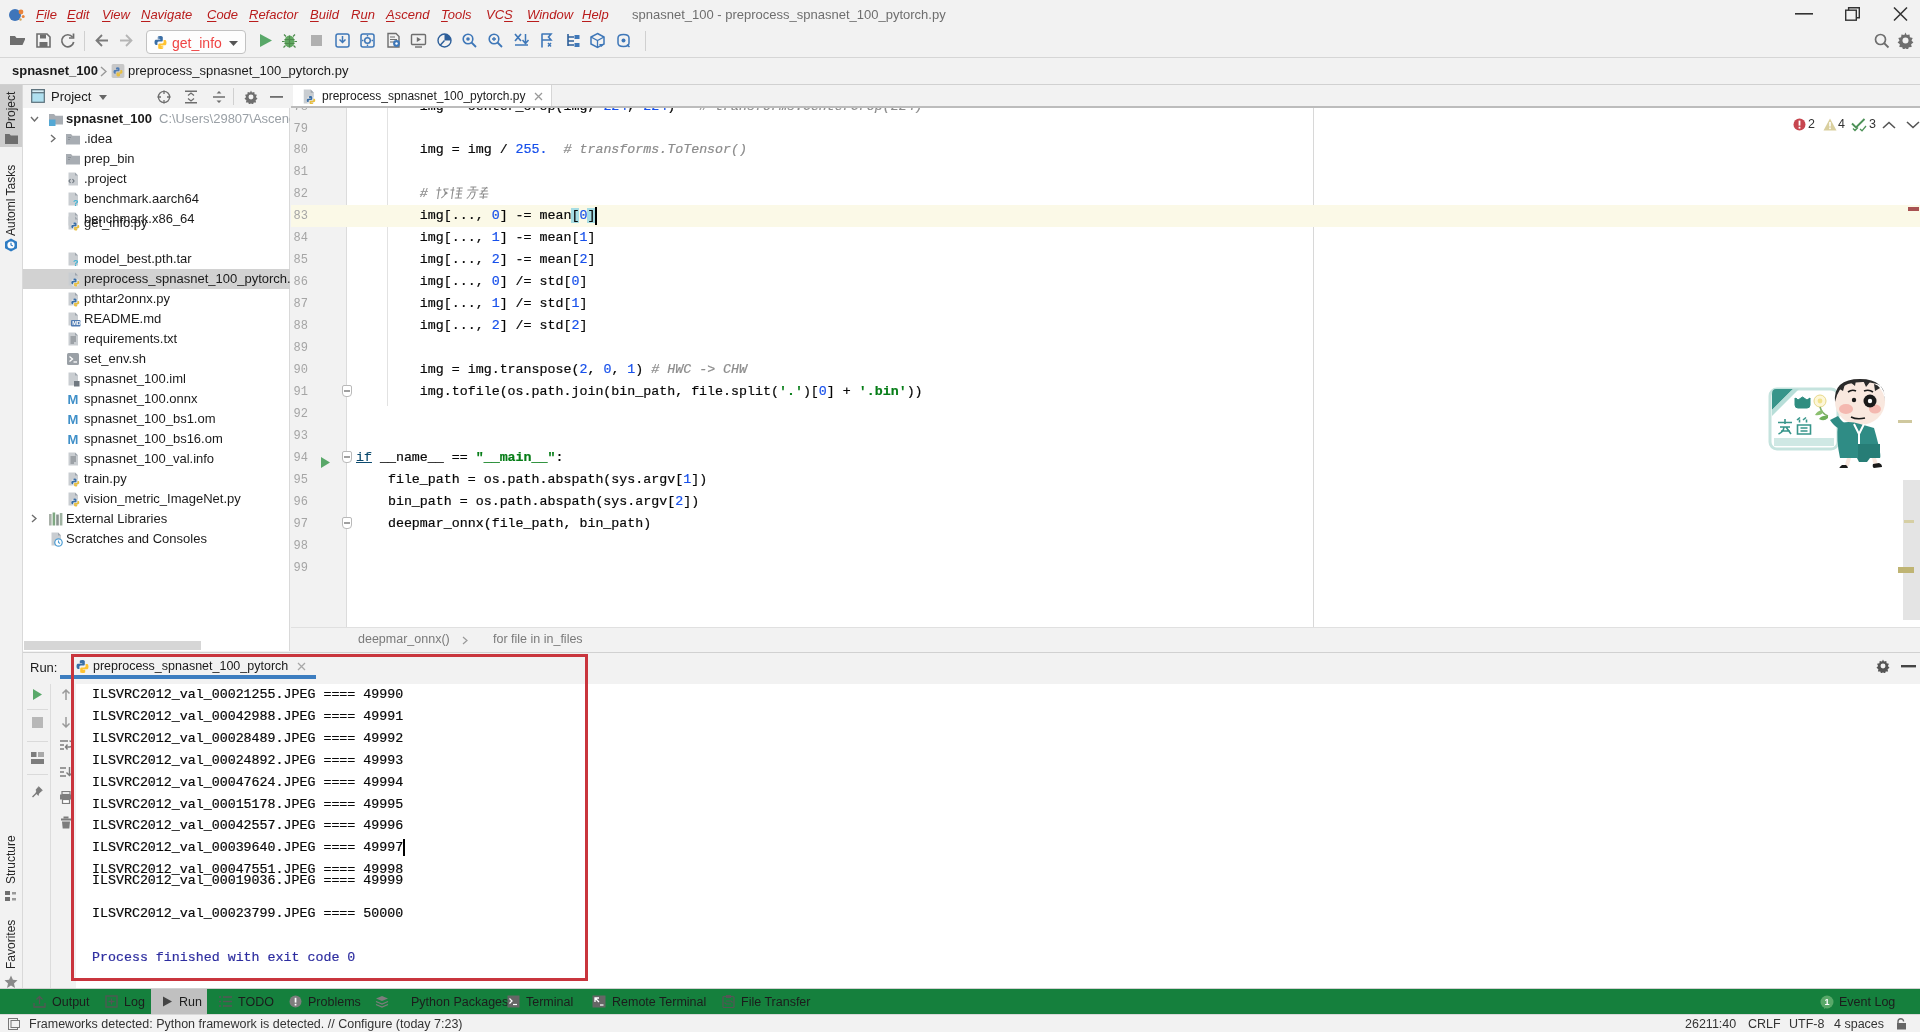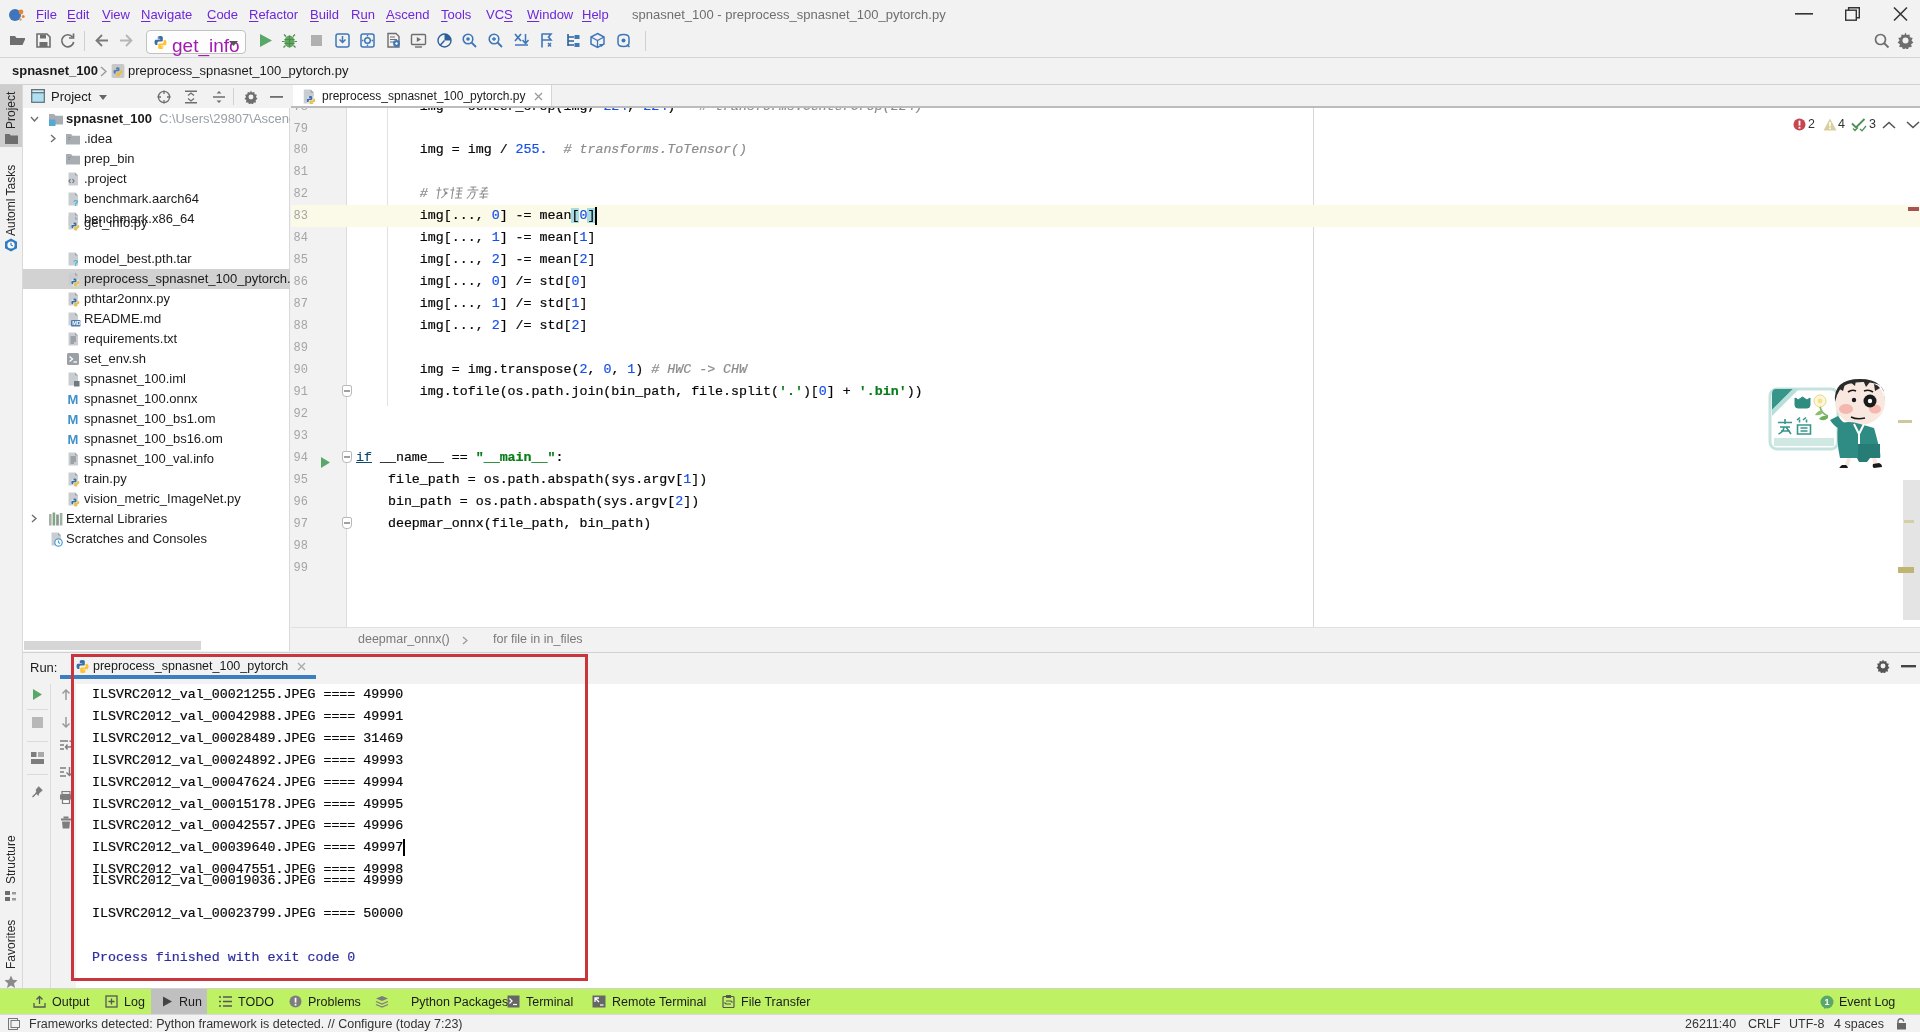--- a/index.html
+++ b/index.html
@@ -1,21 +1,21 @@
 <!DOCTYPE html>
 <html><head>
 <meta charset="utf-8">
 <style>
 * { margin:0; padding:0; box-sizing:border-box; }
 html,body { width:1920px; height:1032px; overflow:hidden; }
 body { font-family:"Liberation Sans",sans-serif; background:#f2f2f2; position:relative; font-size:13px; color:#1a1a1a; }
 .abs { position:absolute; }
 
 #menubar { left:0; top:0; width:1920px; height:28px; background:#f2f2f2; }
-#menubar .mi { position:absolute; top:7px; font-size:13px; color:#6d28d9; }
+#menubar .mi { position:absolute; top:7px; font-size:13px; color:#b91c1c;font-style:italic; }
 #menubar .mi u { text-decoration:underline; text-underline-offset:2px; }
 #title { position:absolute; left:632px; top:7px; font-size:13px; color:#6e6e6e; }
 
 .wbtn { position:absolute; top:6px; color:#333; }
 
 #toolbar { left:0; top:28px; width:1920px; height:30px; background:#f2f2f2; border-bottom:1px solid #d6d6d6; }
 .tbi { position:absolute; top:4px; width:17px; height:17px; }
 .tsep { position:absolute; top:3px; width:1px; height:20px; background:#d0d0d0; }
 
 #crumbs { left:0; top:58px; width:1920px; height:27px; background:#f2f2f2; border-bottom:1px solid #d1d1d1; }
@@ -36,21 +36,21 @@
 .cmt { color:#8c8c8c; font-style:italic; }
 .num { color:#1750eb; }
 .kw { color:#0c4a6e;text-decoration:underline; }
 .str { color:#067d17; font-weight:bold; }
 #edcrumbs { left:291px; top:627px; width:1629px; height:25px; background:#f2f2f2; border-top:1px solid #e0e0e0; color:#7a7a7a; font-size:12.5px; }
 
 #runpanel { left:23px; top:652px; width:1897px; height:336px; background:#f2f2f2; border-top:1px solid #d1d1d1; }
 #console { position:absolute; left:53px; top:31px; width:1844px; height:305px; background:#fff; }
 .conline { position:absolute; left:16px; font-family:"Liberation Mono",monospace; font-size:13.3px; color:#080808; white-space:pre; line-height:22px; -webkit-text-stroke:0.2px currentColor; }
 
-#twbar { left:0; top:988px; width:1920px; height:26px; background:#bef264; border-top:1px solid #d1d1d1; }
+#twbar { left:0; top:988px; width:1920px; height:26px; background:#15803d; border-top:1px solid #d1d1d1; }
 .twi { position:absolute; top:0; height:25px; display:flex; align-items:center; font-size:12.5px; color:#1c1c1c; }
 #statusbar { left:0; top:1014px; width:1920px; height:18px; background:#f2f2f2; border-top:1px solid #d9d9d9; font-size:12.5px; color:#333; }
 
 #redrect { left:71px; top:654px; width:517px; height:327px; border:3px solid #c9353d; z-index:50; }
 svg { display:block; }
 </style>
 </head>
 <body>
 <div class="abs" id="menubar">
   <svg class="abs" style="left:8px;top:6px" width="18" height="17" viewBox="0 0 18 17">
@@ -102,21 +102,21 @@
       <path d="M9 3 L3.5 8.5 L9 14 M3.5 8.5 H15" fill="none" stroke="#7a7a7a" stroke-width="1.8"></path>
     </svg>
   <svg class="tbi" style="left:118px" viewBox="0 0 17 17">
       <path d="M8 3 L13.5 8.5 L8 14 M13.5 8.5 H2" fill="none" stroke="#b5b5b5" stroke-width="1.8"></path>
     </svg>
   <div class="abs" style="left:146px;top:2px;width:100px;height:24px;background:#fdfdfd;border:1px solid #c2c2c2;border-radius:4px;">
     <svg class="abs" style="left:6px;top:4px" width="15" height="15" viewBox="0 0 15 15">
         <path d="M7.2 1 C4.7 1 4.8 2.1 4.8 2.1 V4.2 H7.3 V4.8 H3.2 C3.2 4.8 1.5 4.6 1.5 7.3 C1.5 10 3 9.9 3 9.9 H4.4 V8.1 C4.4 8.1 4.3 6.6 5.9 6.6 H8.4 C8.4 6.6 9.8 6.6 9.8 5.2 V2.3 C9.8 2.3 10 1 7.2 1 Z M5.8 2.4 A0.55 0.55 0 1 1 5.8 3.5 A0.55 0.55 0 0 1 5.8 2.4 Z" fill="#3a6ea5"></path>
         <path d="M7.8 14 C10.3 14 10.2 12.9 10.2 12.9 V10.8 H7.7 V10.2 H11.8 C11.8 10.2 13.5 10.4 13.5 7.7 C13.5 5 12 5.1 12 5.1 H10.6 V6.9 C10.6 6.9 10.7 8.4 9.1 8.4 H6.6 C6.6 8.4 5.2 8.4 5.2 9.8 V12.7 C5.2 12.7 5 14 7.8 14 Z M9.2 12.6 A0.55 0.55 0 1 1 9.2 11.5 A0.55 0.55 0 0 1 9.2 12.6 Z" fill="#ffc331"></path>
       </svg>
-    <div class="abs" style="left:25px;top:4px;font-size:19px;color:#a21caf">get_info</div>
+    <div class="abs" style="left:25px;top:4px;font-size:14px;color:#ef4444">get_info</div>
     <svg class="abs" style="left:82px;top:10px" width="9" height="6" viewBox="0 0 9 6">
         <path d="M0 0 L4.5 5 L9 0 Z" fill="#555"></path>
       </svg>
   </div>
   <svg class="tbi" style="left:257px" viewBox="0 0 17 17">
       <path d="M3 2 L15 8.5 L3 15 Z" fill="#59a869"></path>
     </svg>
   <svg class="tbi" style="left:281px" viewBox="0 0 17 17">
       <ellipse cx="8.5" cy="9.5" rx="5" ry="6" fill="#62a862"></ellipse>
       <path d="M8.5 3.5 v12 M3.5 7.5 h10 M3.5 11.5 h10 M5 4.5 L3 2.5 M12 4.5 L14 2.5 M3.5 9.5 H1 M13.5 9.5 H16 M4.5 13.5 L2.5 15.5 M12.5 13.5 L14.5 15.5" stroke="#4d8a4d" stroke-width="1.2" fill="none"></path>
@@ -623,21 +623,21 @@
   <div class="abs" style="left:70px;top:6px;font-size:12.5px;color:#1a1a1a">preprocess_spnasnet_100_pytorch</div>
   <svg class="abs" style="left:274px;top:9px" width="9" height="9" viewBox="0 0 9 9">
       <path d="M1 1 L8 8 M8 1 L1 8" stroke="#a8a8a8" stroke-width="1.3"></path>
     </svg>
   <div class="abs" style="left:37px;top:22px;width:256px;height:3.5px;background:#3d7ec0"></div>
   <div class="abs" style="left:27px;top:31px;width:1px;height:305px;background:#dcdcdc"></div>
   <div class="abs" style="left:1883px;top:310px;width:14px;height:26px;background:#f2f2f2"></div>
   <div id="console" class="abs">
 <div class="conline" style="top:0.0px">ILSVRC2012_val_00021255.JPEG ==== 49990</div>
 <div class="conline" style="top:21.9px">ILSVRC2012_val_00042988.JPEG ==== 49991</div>
-<div class="conline" style="top:43.8px">ILSVRC2012_val_00028489.JPEG ==== 31469</div>
+<div class="conline" style="top:43.8px">ILSVRC2012_val_00028489.JPEG ==== 49992</div>
 <div class="conline" style="top:65.7px">ILSVRC2012_val_00024892.JPEG ==== 49993</div>
 <div class="conline" style="top:87.6px">ILSVRC2012_val_00047624.JPEG ==== 49994</div>
 <div class="conline" style="top:109.5px">ILSVRC2012_val_00015178.JPEG ==== 49995</div>
 <div class="conline" style="top:131.4px">ILSVRC2012_val_00042557.JPEG ==== 49996</div>
 <div class="conline" style="top:153.3px">ILSVRC2012_val_00039640.JPEG ==== 49997</div>
 <div class="conline" style="top:175.2px">ILSVRC2012_val_00047551.JPEG ==== 49998</div>
 <div class="conline" style="top:186px">ILSVRC2012_val_00019036.JPEG ==== 49999</div>
 <div class="conline" style="top:219.0px">ILSVRC2012_val_00023799.JPEG ==== 50000</div>
 <div class="abs" style="left:327px;top:155px;width:1.5px;height:17px;background:#000"></div>
 <div class="conline" style="top:262.8px;color:#2e2ea0">Process finished with exit code 0</div>

